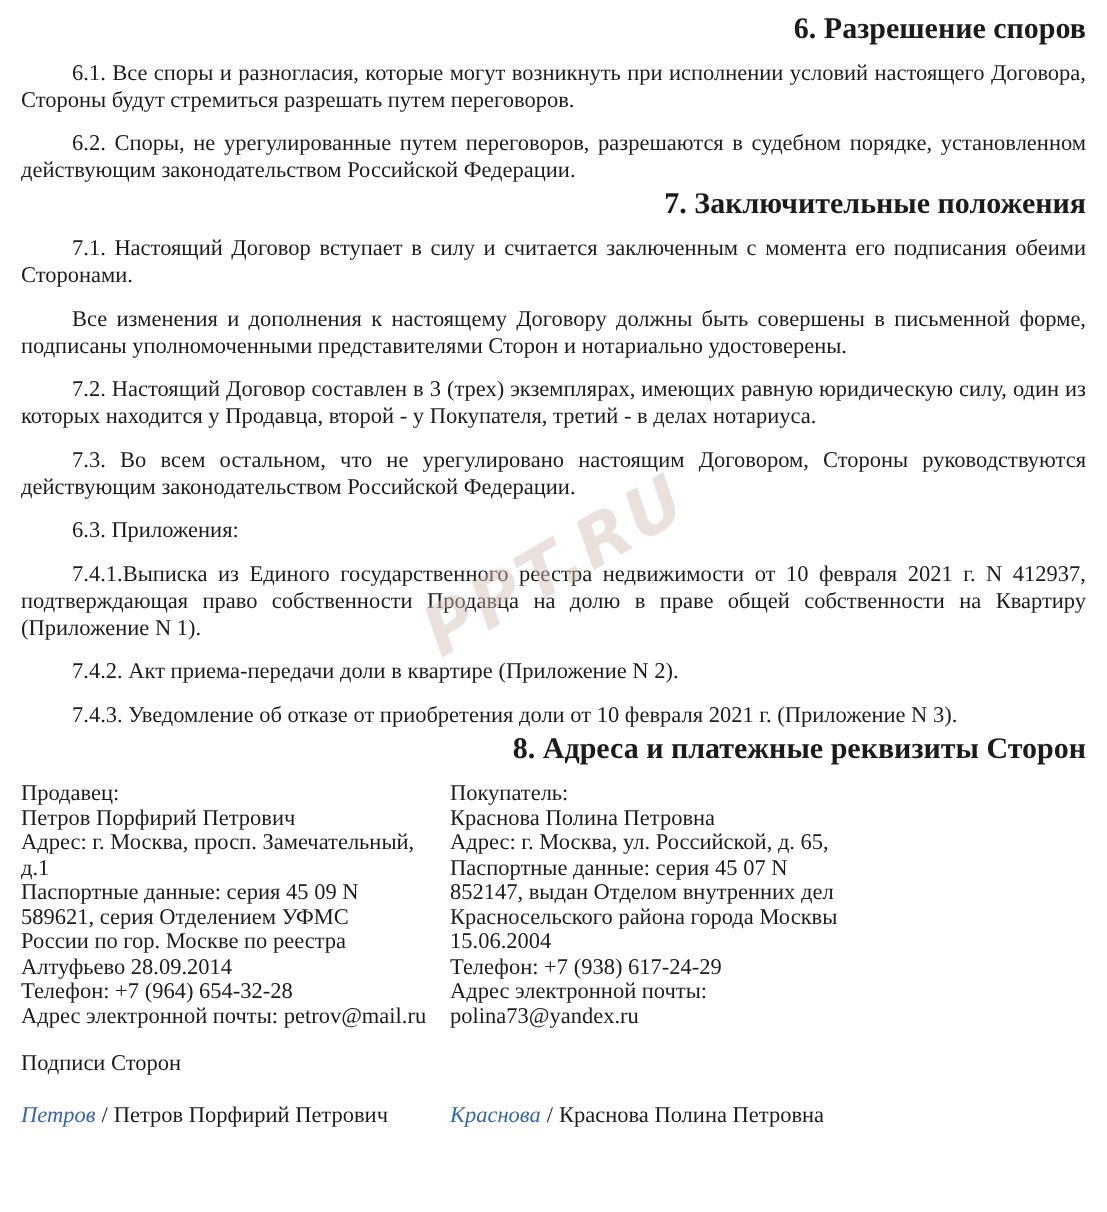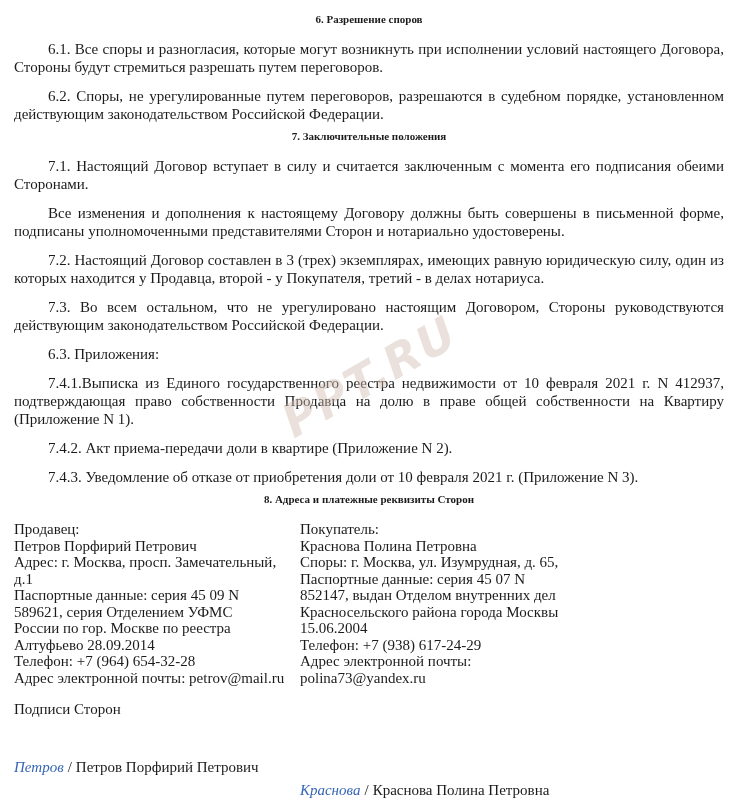--- a/index.html
+++ b/index.html
@@ -14,22 +14,22 @@
     font-size: 15px;
   }
   .page {
     position: relative;
     box-sizing: border-box;
     width: 738px; height: 808px;
     padding: 10px 14px 0 14px;
   }
   .heading {
     font-weight: bold;
-    text-align: center;
-    font-size: 11px;
+    text-align: right;
+    font-size: 20px;
     line-height: 19px;
     margin: 4px 0 0 0;
   }
   .heading.first { margin-top: 0; }
   .para {
     margin: 11px 0 0 0;
     text-align: justify;
     text-indent: 34px;
     line-height: 18px;
   }
@@ -46,21 +46,21 @@
     margin-top: 14px;
     line-height: 18px;
   }
   .sig-row {
     display: flex;
     margin-top: 17px;
     line-height: 19px;
     align-items: center;
   }
   .sig-block { width: 286px; white-space: nowrap; }
-  .sig-block.right { width: 410px; margin-top: 46px; }
+  .sig-block.right { width: 410px; }
   .hand {
     color: var(--signature_blue, #3565b5);
     font-style: italic;
   }
   .sep { margin: 0 4px; }
   .watermark {
     position: absolute;
     left: 286px; top: 398px;
     transform: rotate(-30deg);
     transform-origin: left center;
@@ -107,21 +107,21 @@
       <div class="line">Паспортные данные: серия 45 09 N</div>
       <div class="line">589621, серия Отделением УФМС</div>
       <div class="line">России по гор. Москве по реестра</div>
       <div class="line">Алтуфьево 28.09.2014</div>
       <div class="line">Телефон: +7 (964) 654-32-28</div>
       <div class="line">Адрес электронной почты: petrov@mail.ru</div>
     </div>
     <div class="col right">
       <div class="line">Покупатель:</div>
       <div class="line">Краснова Полина Петровна</div>
-      <div class="line">Споры: г. Москва, ул. Изумрудная, д. 65,</div>
+      <div class="line">Адрес: г. Москва, ул. Российской, д. 65,</div>
       <div class="line">Паспортные данные: серия 45 07 N</div>
       <div class="line">852147, выдан Отделом внутренних дел</div>
       <div class="line">Красносельского района города Москвы</div>
       <div class="line">15.06.2004</div>
       <div class="line">Телефон: +7 (938) 617-24-29</div>
       <div class="line">Адрес электронной почты:</div>
       <div class="line">polina73@yandex.ru</div>
     </div>
   </div>
 

